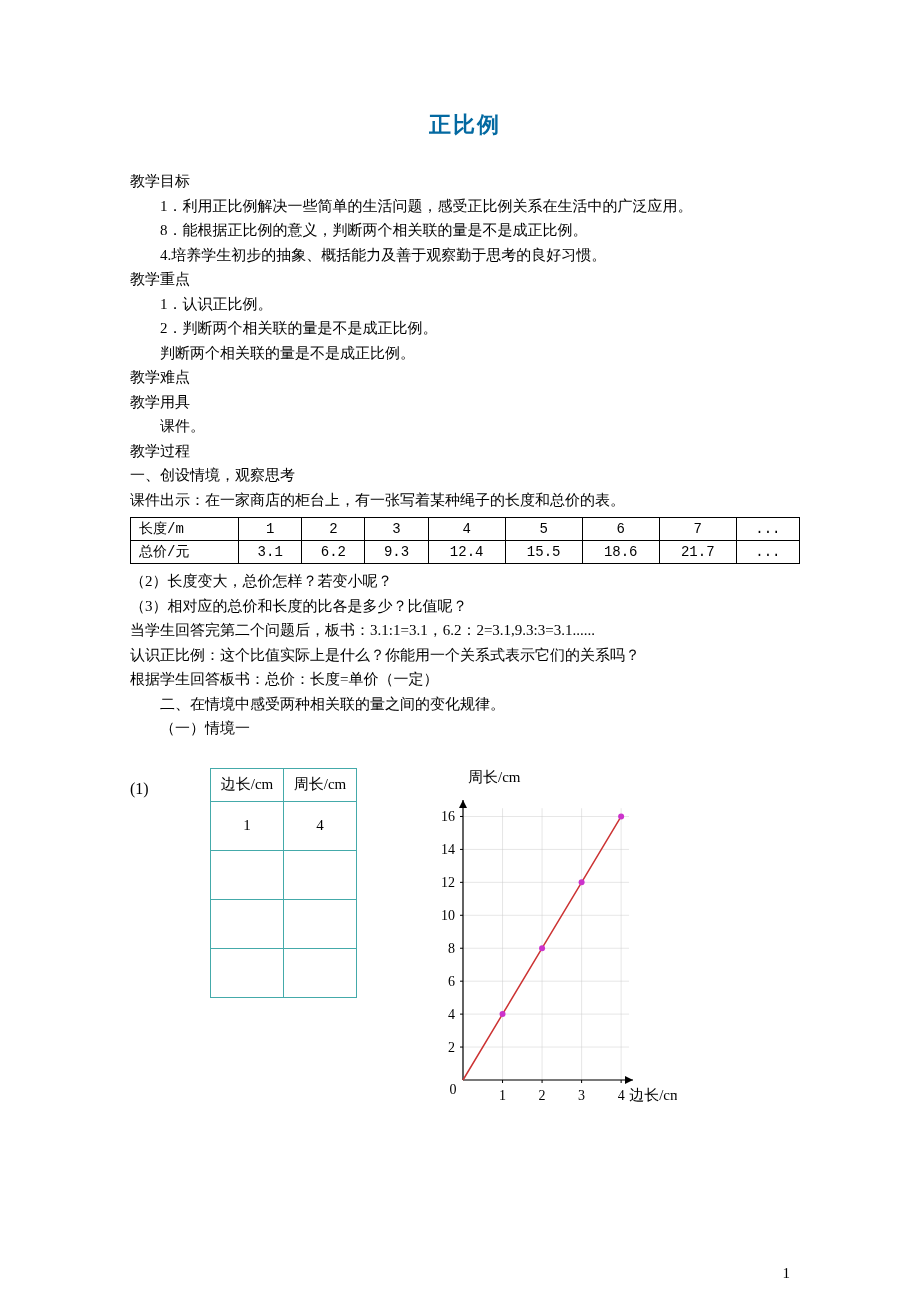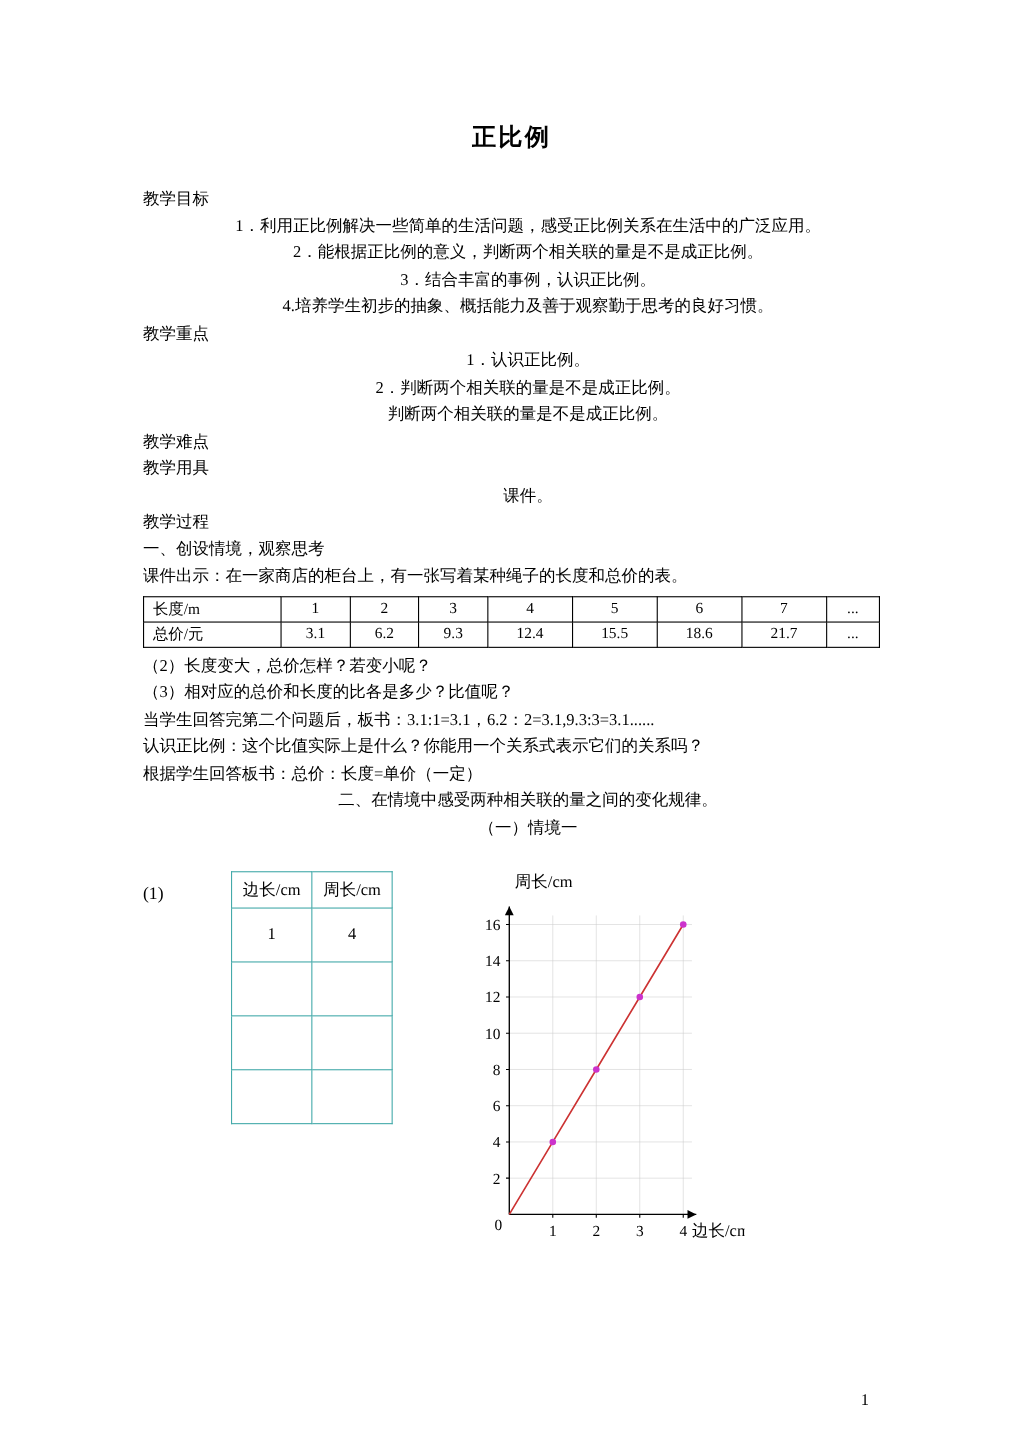--- a/index.html
+++ b/index.html
@@ -9,32 +9,33 @@
     font-family: "SimSun", "宋体", serif;
     font-size: 15px;
     color: #000;
     width: 920px;
   }
   .page {
     padding: 110px 120px 60px 130px;
   }
   .title {
     text-align: center;
-    color: #000000;
+    color: #0369a1;
     font-size: 22px;
     font-weight: bold;
     margin-bottom: 30px;
     letter-spacing: 2px;
   }
   .line { line-height: 1.5; margin: 2px 0; font-family: Liberation Serif, serif; }
-  .indent1 { text-indent: 2em; text-align: center; }
+  .indent1 { text-indent: 2em; }
   .table1 {
     border-collapse: collapse;
     margin: 6px 0;
     width: 100%;
+    font-family: Liberation Mono, monospace;
   }
   .table1 td {
     border: 1px solid #000;
     padding: 2px 6px;
     text-align: center;
     font-size: 14px;
   }
   .table1 td.hdr { text-align: left; padding-left: 8px; }
   .situation-row {
     display: flex;
@@ -76,22 +77,21 @@
   }
 </style>
 </head>
 <body>
 
 <div class="page">
   <div class="title">正比例</div>
 
   <div class="line">教学目标</div>
   <div class="line indent1">1．利用正比例解决一些简单的生活问题，感受正比例关系在生活中的广泛应用。</div>
-  <div class="line indent1">2．能根据正比例的意义，判断两个相关联的量是不是成正比例。</div>
-  <div class="line indent1">3．结合丰富的事例，认识正比例。</div>
+  <div class="line indent1">8．能根据正比例的意义，判断两个相关联的量是不是成正比例。</div>
   <div class="line indent1">4.培养学生初步的抽象、概括能力及善于观察勤于思考的良好习惯。</div>
 
   <div class="line">教学重点</div>
   <div class="line indent1">1．认识正比例。</div>
   <div class="line indent1">2．判断两个相关联的量是不是成正比例。</div>
 
   <div class="line indent1">判断两个相关联的量是不是成正比例。</div>
   <div class="line">教学难点</div>
 
   <div class="line">教学用具</div>

